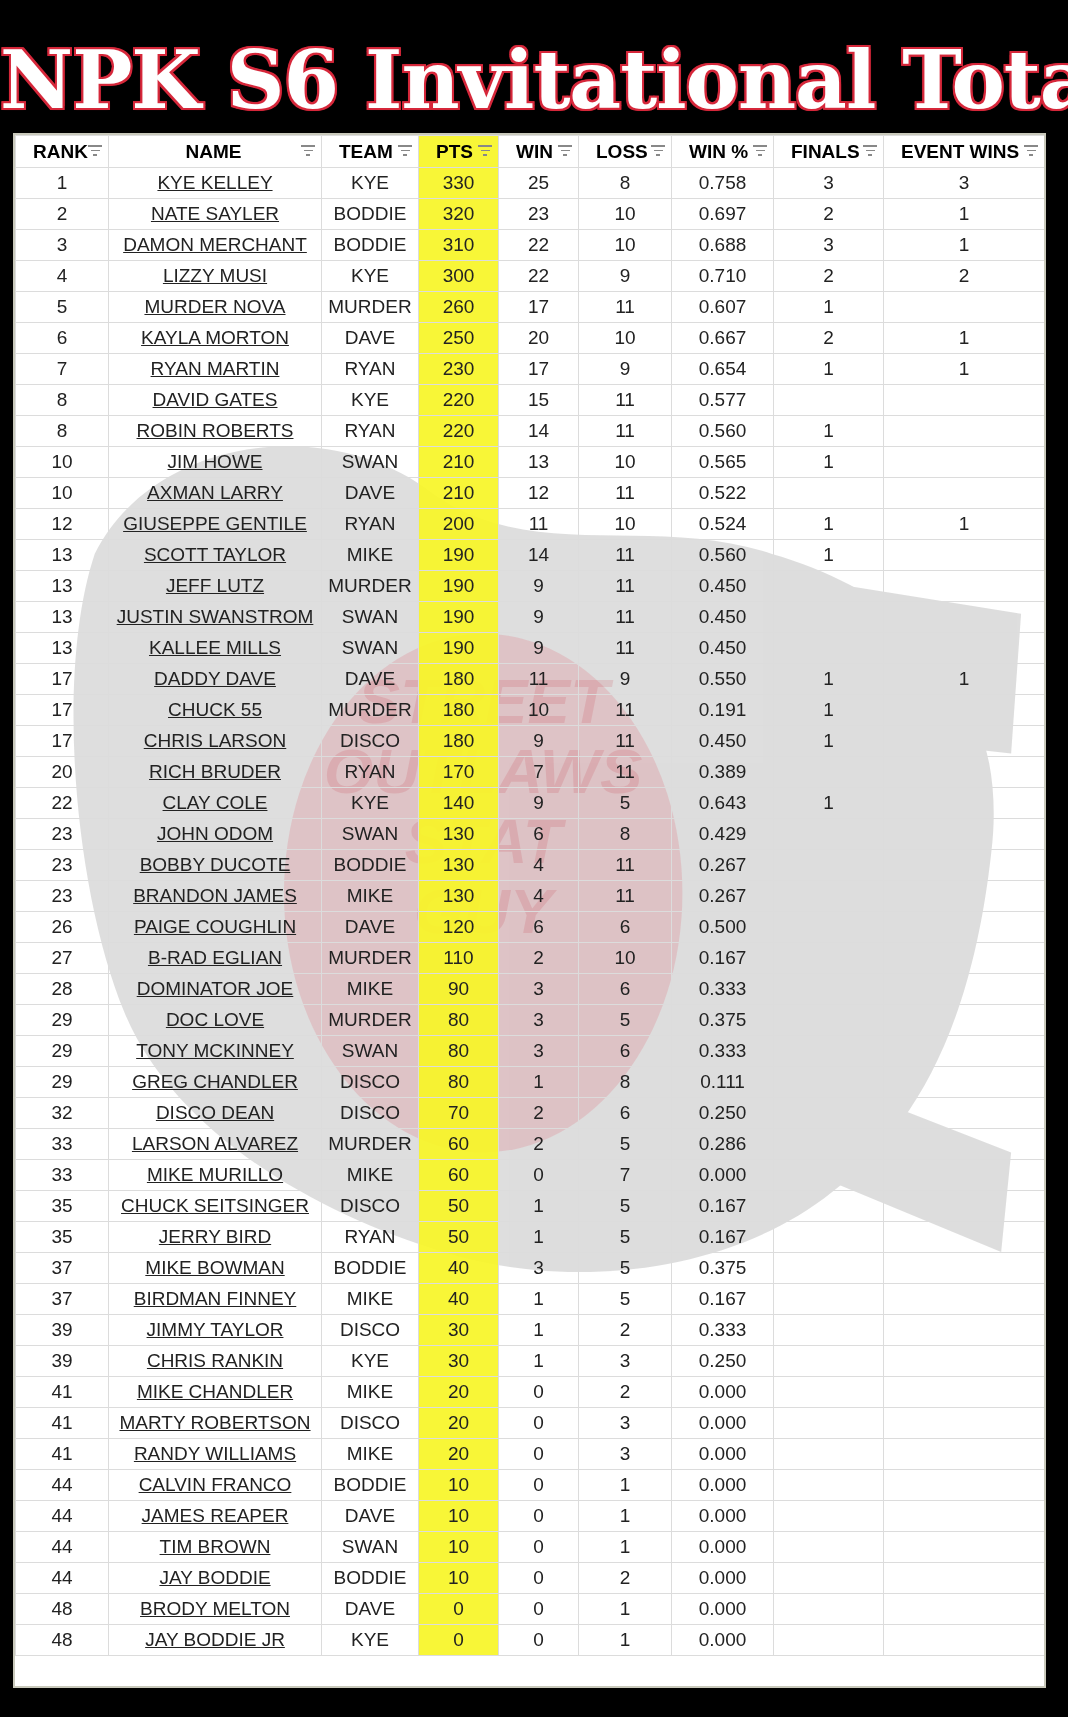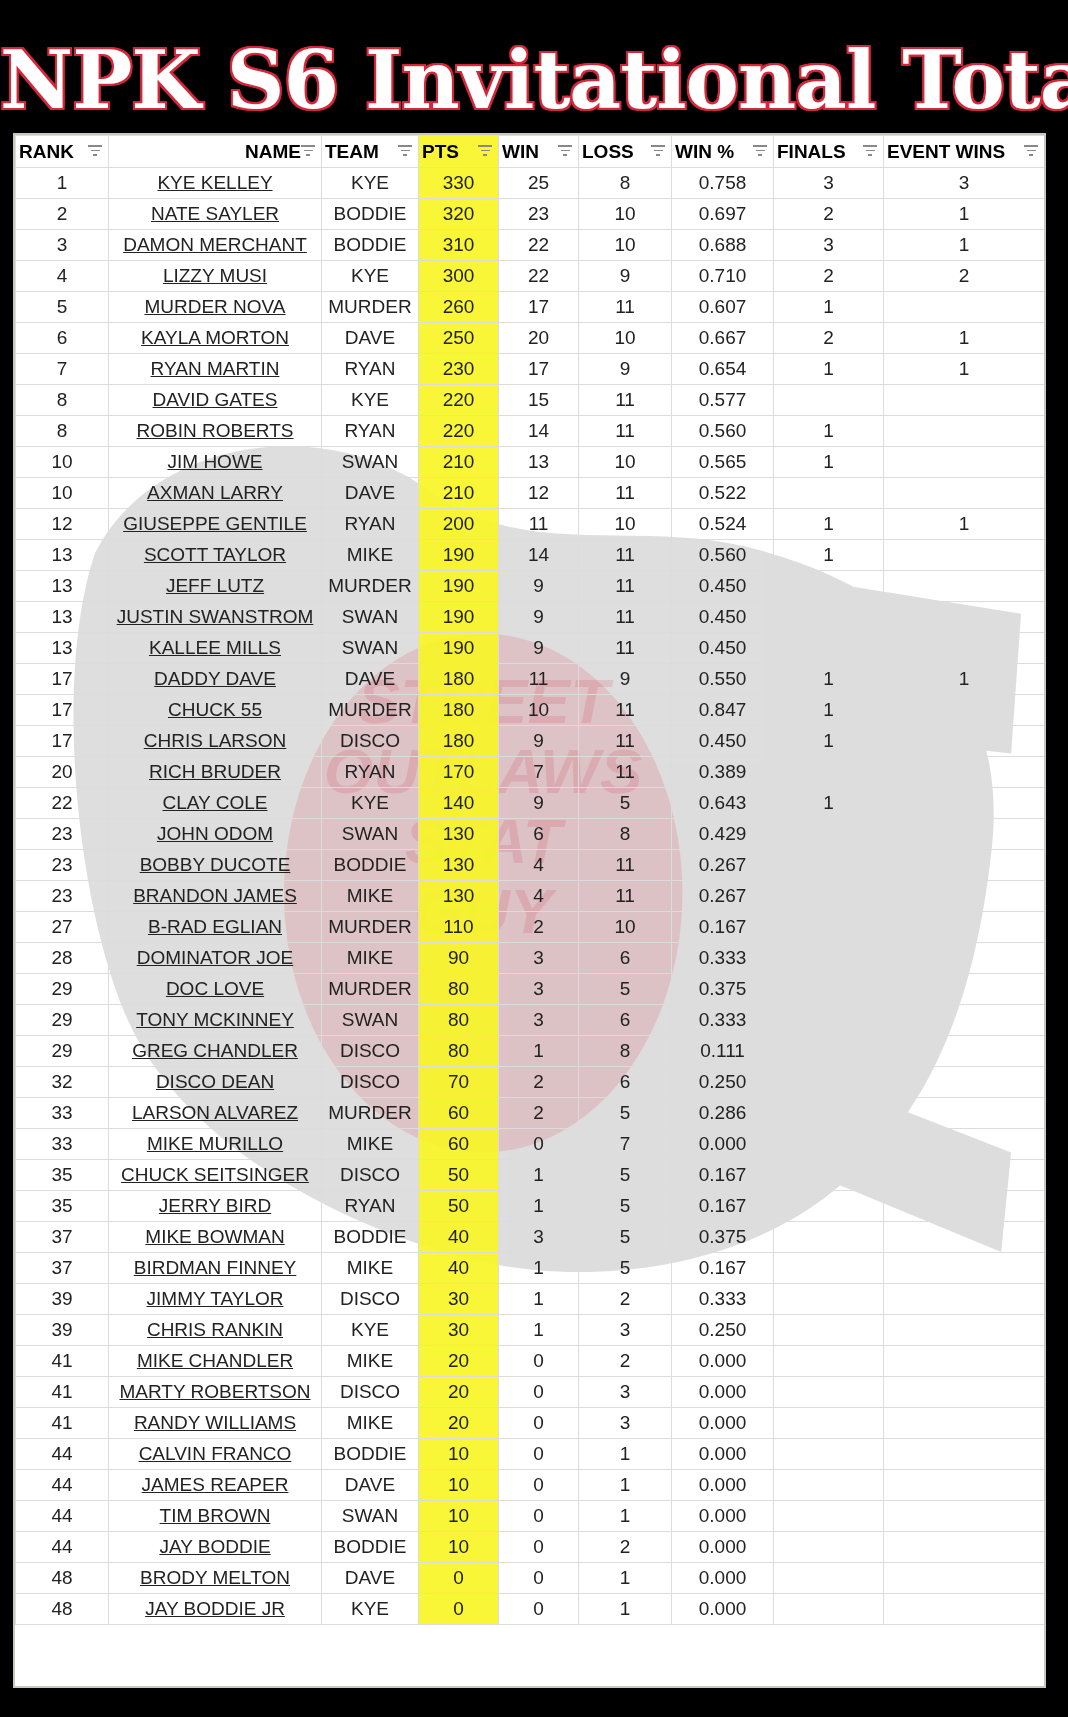--- a/index.html
+++ b/index.html
@@ -20,23 +20,23 @@
     background:#fff; border:2px solid #c9c9bb; box-sizing:border-box; overflow:hidden;
   }
   .watermark { position:absolute; left:0; top:0; width:100%; height:100%; pointer-events:none; }
   table {
     position:absolute; left:0; top:0; border-collapse:collapse; table-layout:fixed; width:1029px;
   }
   th, td {
     border:1px solid #dcdcdc; height:30px; padding:0; font-size:19px; color:#222;
     text-align:center; white-space:nowrap; overflow:hidden; background:transparent;
   }
-  th { font-weight:bold; color:#000; text-align:left; padding-left:3px; height:31px; position:relative; }
+  th { font-weight:bold; color:#000; text-align:left; padding-left:17px; height:31px; position:relative; }
   th .lbl { display:inline-block; }
-  th.center .lbl { display:block; text-align:right; padding-right:20px; }
+  th.center .lbl { display:block; text-align:center; padding-right:20px; }
   .filt { position:absolute; right:6px; top:9px; width:14px; height:12px; }
   .filt i { display:block; height:1.5px; background:#888; margin:0 auto 3px; }
   .filt i:nth-child(1){ width:14px; } .filt i:nth-child(2){ width:9px; } .filt i:nth-child(3){ width:4px; }
   .pts { background:rgba(247,245,40,0.93) !important; }
   td.name { font-size:19px;text-decoration:underline; }
   tbody tr td { position:relative; }
 </style>
 </head>
 <body>
 
@@ -312,21 +312,21 @@
           <td>1</td>
           <td>1</td>
         </tr>
         <tr>
           <td>17</td>
           <td class="name">CHUCK 55</td>
           <td>MURDER</td>
           <td class="pts">180</td>
           <td>10</td>
           <td>11</td>
-          <td>0.847</td>
+          <td>0.191</td>
           <td>1</td>
           <td></td>
         </tr>
         <tr>
           <td>17</td>
           <td class="name">CHRIS LARSON</td>
           <td>DISCO</td>
           <td class="pts">180</td>
           <td>9</td>
           <td>11</td>
@@ -383,20 +383,31 @@
           <td class="name">BRANDON JAMES</td>
           <td>MIKE</td>
           <td class="pts">130</td>
           <td>4</td>
           <td>11</td>
           <td>0.267</td>
           <td></td>
           <td></td>
         </tr>
         <tr>
+          <td>26</td>
+          <td class="name">PAIGE COUGHLIN</td>
+          <td>DAVE</td>
+          <td class="pts">120</td>
+          <td>6</td>
+          <td>6</td>
+          <td>0.500</td>
+          <td></td>
+          <td></td>
+        </tr>
+        <tr>
           <td>27</td>
           <td class="name">B-RAD EGLIAN</td>
           <td>MURDER</td>
           <td class="pts">110</td>
           <td>2</td>
           <td>10</td>
           <td>0.167</td>
           <td></td>
           <td></td>
         </tr>

